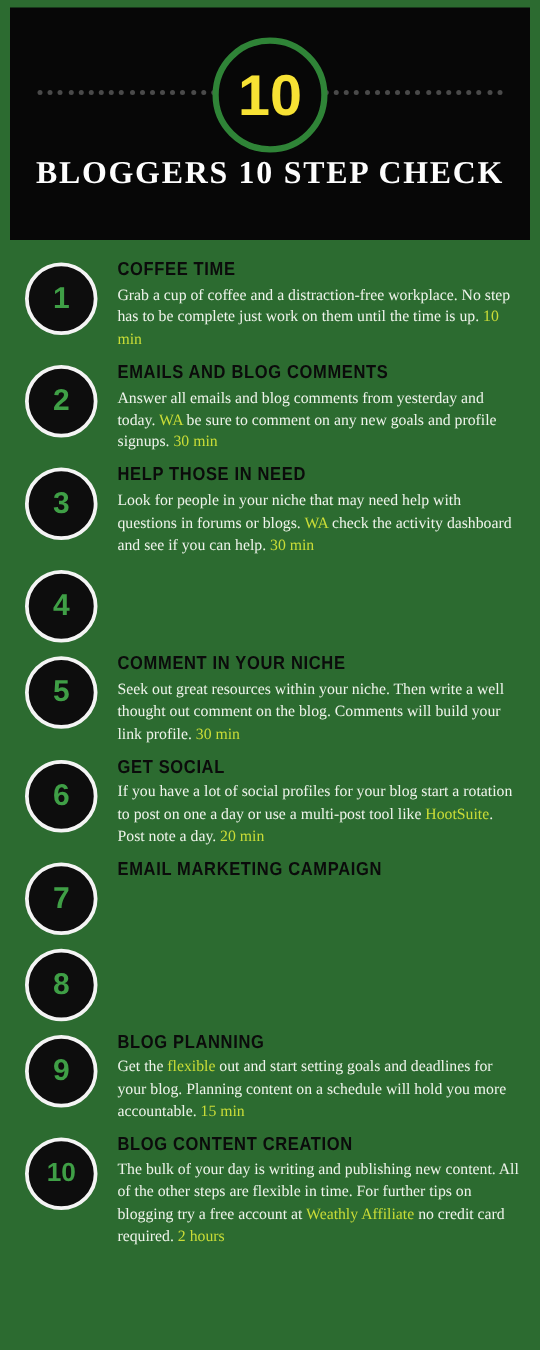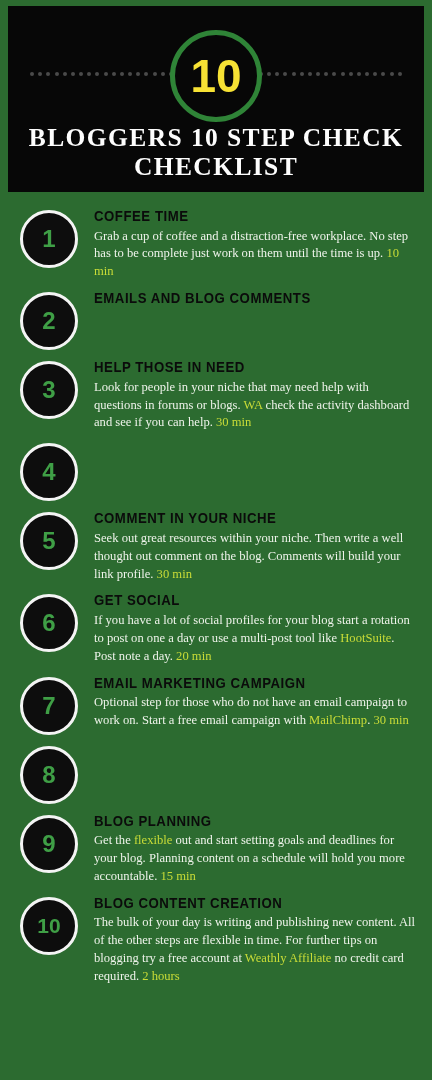--- a/index.html
+++ b/index.html
@@ -217,21 +217,20 @@
         <span class="dot"></span>
         <span class="dot"></span>
       </div>
 
     <div class="badge-ten">
       <span class="badge-ten-num">10</span>
     </div>
 
     <div class="header-title">
       <div>BLOGGERS 10 STEP CHECK</div>
-      <div>CHECKLIST</div>
     </div>
 
   </div>
 </div>
 
 <div class="steps">
     <div class="step">
       <div class="step-badge">
         <span class="step-badge-num">1</span>
       </div>
@@ -239,20 +238,21 @@
         <div class="step-title">COFFEE TIME</div>
         <div class="step-text"><span>Grab a cup of coffee and a distraction-free workplace. No step has to be complete just work on them until the time is up. </span><span class="time">10 min</span></div>
       </div>
     </div>
     <div class="step">
       <div class="step-badge">
         <span class="step-badge-num">2</span>
       </div>
       <div class="step-body">
         <div class="step-title">EMAILS AND BLOG COMMENTS</div>
+        <div class="step-text"><span>Answer all emails and blog comments from yesterday and today.  </span><span class="hl">WA</span><span> be sure to comment on any new goals and profile signups. </span><span class="time">30 min</span></div>
       </div>
     </div>
     <div class="step">
       <div class="step-badge">
         <span class="step-badge-num">3</span>
       </div>
       <div class="step-body">
         <div class="step-title">HELP THOSE IN NEED</div>
         <div class="step-text"><span>Look for people in your niche that may need help with questions in forums or blogs. </span><span class="hl">WA</span><span> check the activity dashboard and see if you can help. </span><span class="time">30 min</span></div>
       </div>
@@ -279,21 +279,20 @@
         <div class="step-title">GET SOCIAL</div>
         <div class="step-text"><span>If you have a lot of social profiles for your blog start a rotation to post on one a day or use a multi-post tool like </span><span class="hl">HootSuite</span><span>. Post note a day. </span><span class="time">20 min</span></div>
       </div>
     </div>
     <div class="step">
       <div class="step-badge">
         <span class="step-badge-num">7</span>
       </div>
       <div class="step-body">
         <div class="step-title">EMAIL MARKETING CAMPAIGN</div>
-        <div class="step-text"><span>Optional step for those who do not have an email campaign to work on. Start a free email campaign with </span><span class="hl">MailChimp</span><span>. </span><span class="time">30 min</span></div>
       </div>
     </div>
     <div class="step">
       <div class="step-badge">
         <span class="step-badge-num">8</span>
       </div>
     </div>
     <div class="step">
       <div class="step-badge">
         <span class="step-badge-num">9</span>

